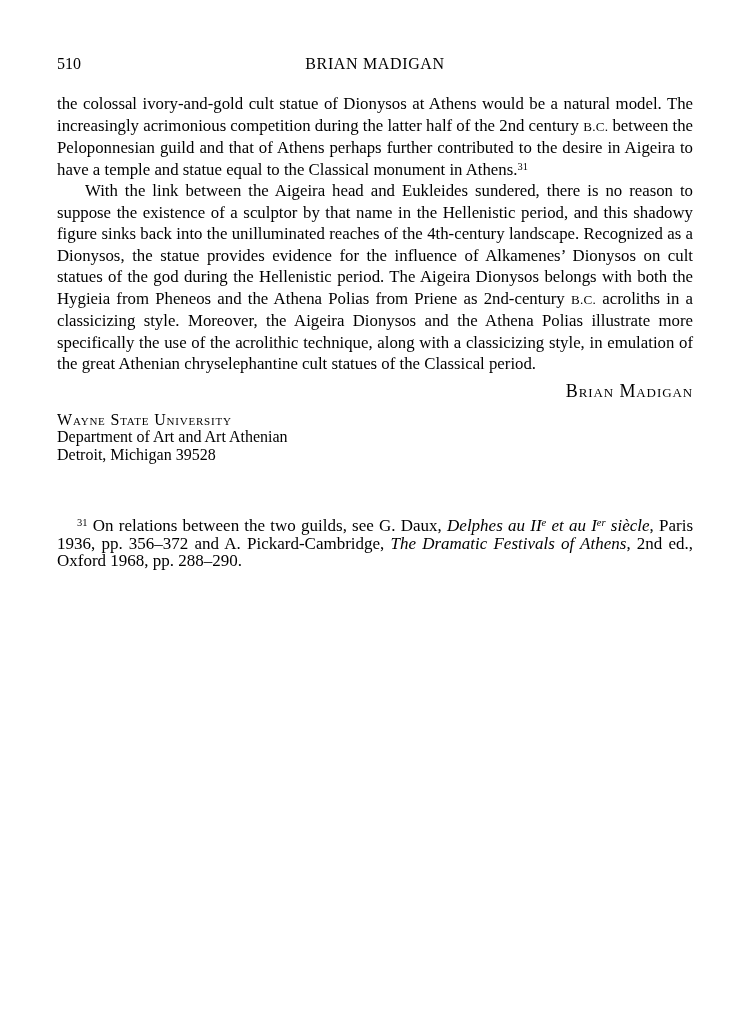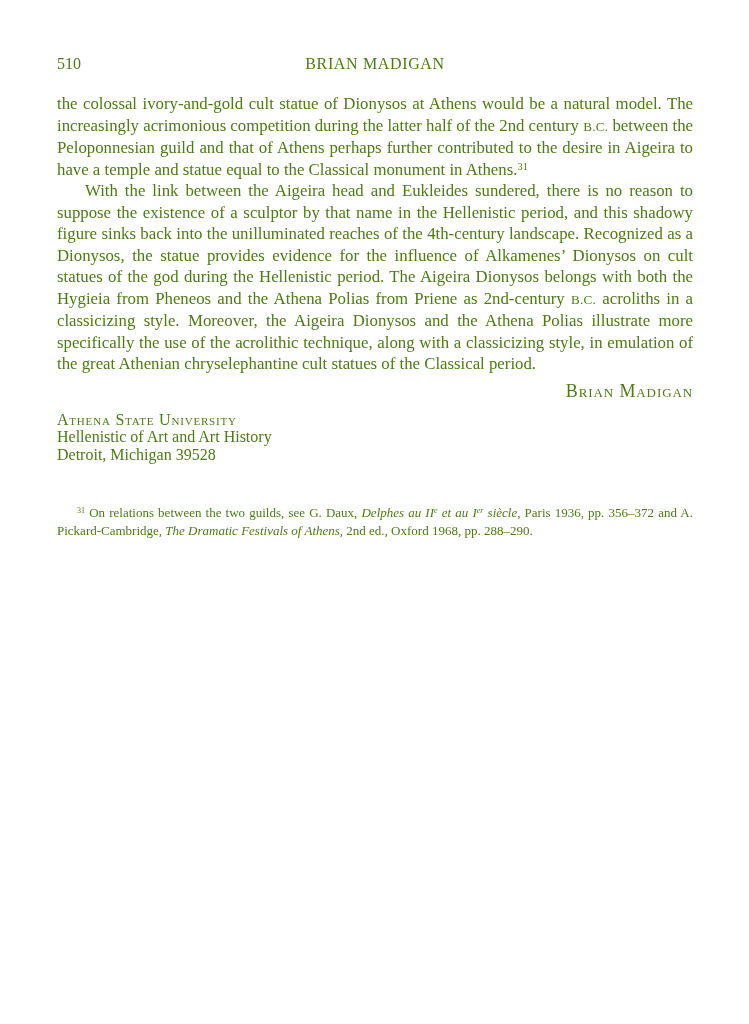--- a/index.html
+++ b/index.html
@@ -5,21 +5,21 @@
   html, body {
     margin: 0;
     padding: 0;
     background: #ffffff;
   }
   .page {
     position: relative;
     width: 749px;
     height: 1024px;
     background: #ffffff;
-    color: #4d7c0f;
+    color: #000000;
     font-family: "Liberation Serif", "DejaVu Serif", serif;
     overflow: hidden;
   }
   .content {
     position: absolute;
     left: 57px;
     top: 55px;
     width: 636px;
   }
   .page-header {
@@ -76,22 +76,22 @@
     margin-top: 9px;
     font-style: normal;
     font-size: 16px;
     line-height: 17.6px;
   }
   .affiliation .smallcaps {
     font-variant: small-caps;
     letter-spacing: 0.05em;
   }
   .footnote {
-    margin-top: 41px;
-    font-size: 13px;
+    margin-top: 54px;
+    font-size: 17px;
     line-height: 17.6px;
     text-align: justify;
   }
   .footnote p {
     margin: 0;
     text-indent: 20px;
   }
 </style>
 </head>
 <body>
@@ -107,22 +107,22 @@
     <main class="page-body">
       <p class="para"><span class="run-normal">the colossal ivory-and-gold cult statue of Dionysos at Athens would be a natural model. The increasingly acrimonious competition during the latter half of the 2nd century </span><span class="run-smallcaps">B.C.</span><span class="run-normal"> between the Peloponnesian guild and that of Athens perhaps further contributed to the desire in Aigeira to have a temple and statue equal to the Classical monument in Athens.</span><span class="run-sup">31</span></p>
       <p class="para indented"><span class="run-normal">With the link between the Aigeira head and Eukleides sundered, there is no reason to suppose the existence of a sculptor by that name in the Hellenistic period, and this shadowy figure sinks back into the unilluminated reaches of the 4th-century landscape. Recognized as a Dionysos, the statue provides evidence for the influence of Alkamenes’ Dionysos on cult statues of the god during the Hellenistic period. The Aigeira Dionysos belongs with both the Hygieia from Pheneos and the Athena Polias from Priene as 2nd-century </span><span class="run-smallcaps">B.C.</span><span class="run-normal"> acroliths in a classicizing style. Moreover, the Aigeira Dionysos and the Athena Polias illustrate more specifically the use of the acrolithic technique, along with a classicizing style, in emulation of the great Athenian chryselephantine cult statues of the Classical period.</span></p>
     </main>
 
     <div class="signature">
       <span>Brian Madigan</span>
     </div>
 
     <address class="affiliation">
-      <div class="smallcaps">Athena State University</div>
-      <div>Hellenistic of Art and Art History</div>
+      <div class="smallcaps">Wayne State University</div>
+      <div>Department of Art and Art Athenian</div>
       <div>Detroit, Michigan 39528</div>
     </address>
 
     <footer class="footnote">
       <p>
         <span class="run-sup">31</span><span><span class="run-normal"> On relations between the two guilds, see G. Daux, </span><span class="run-italic">Delphes au II</span><span class="run-italic-sup">e</span><span class="run-italic"> et au I</span><span class="run-italic-sup">er</span><span class="run-italic"> siècle</span><span class="run-normal">, Paris 1936, pp. 356–372 and A. Pickard-Cambridge, </span><span class="run-italic">The Dramatic Festivals of Athens</span><span class="run-normal">, 2nd ed., Oxford 1968, pp. 288–290.</span></span>
       </p>
     </footer>
 
   </div>

